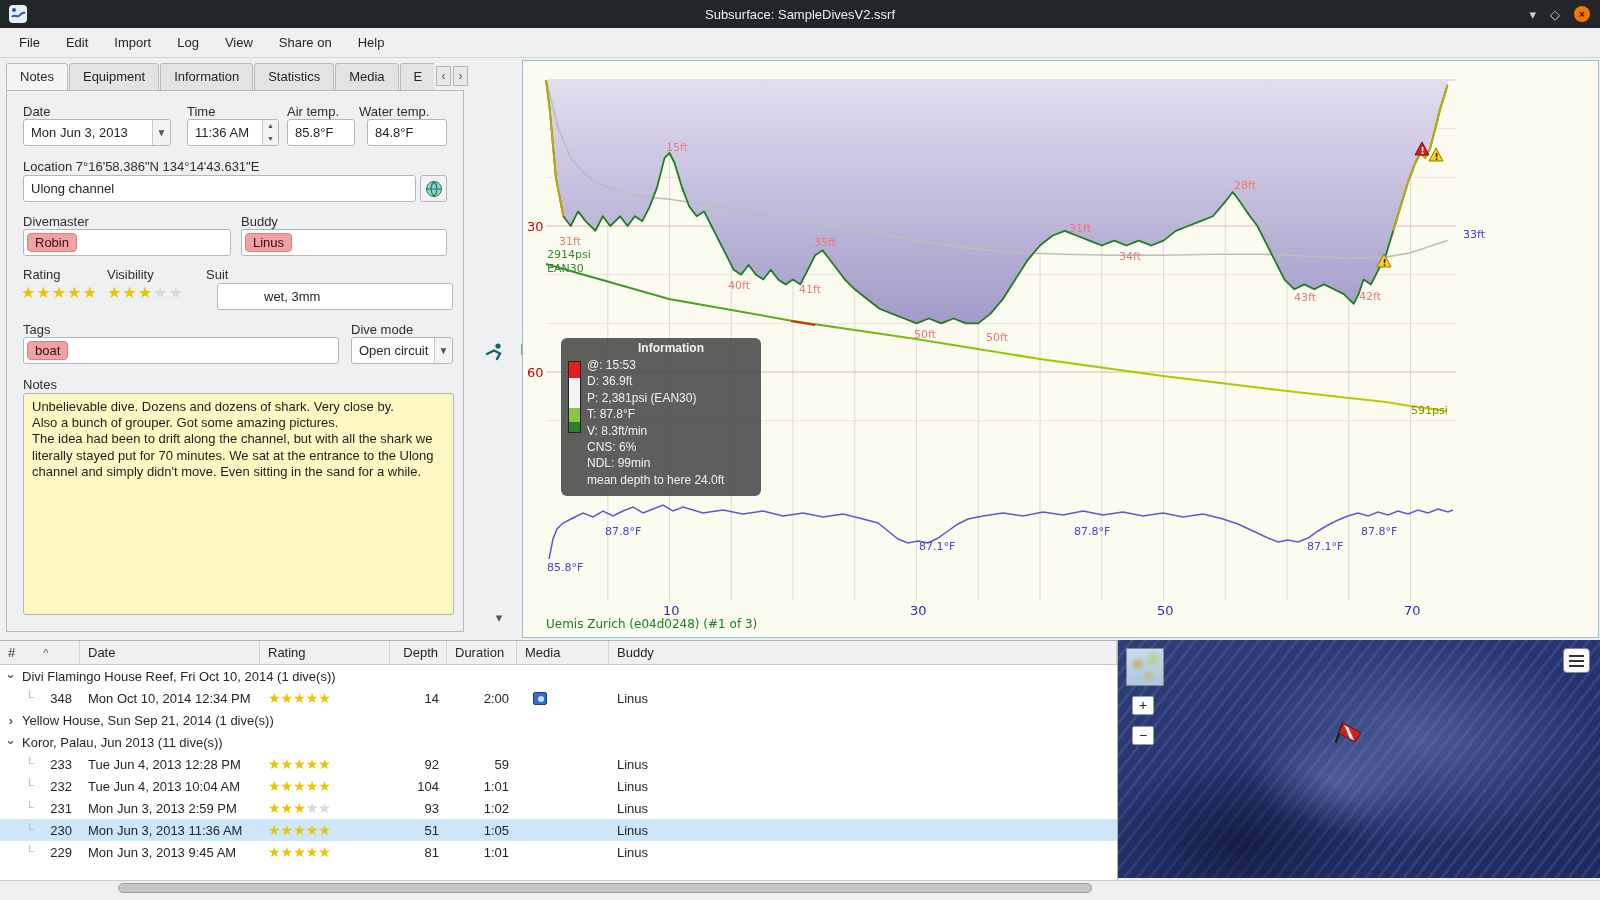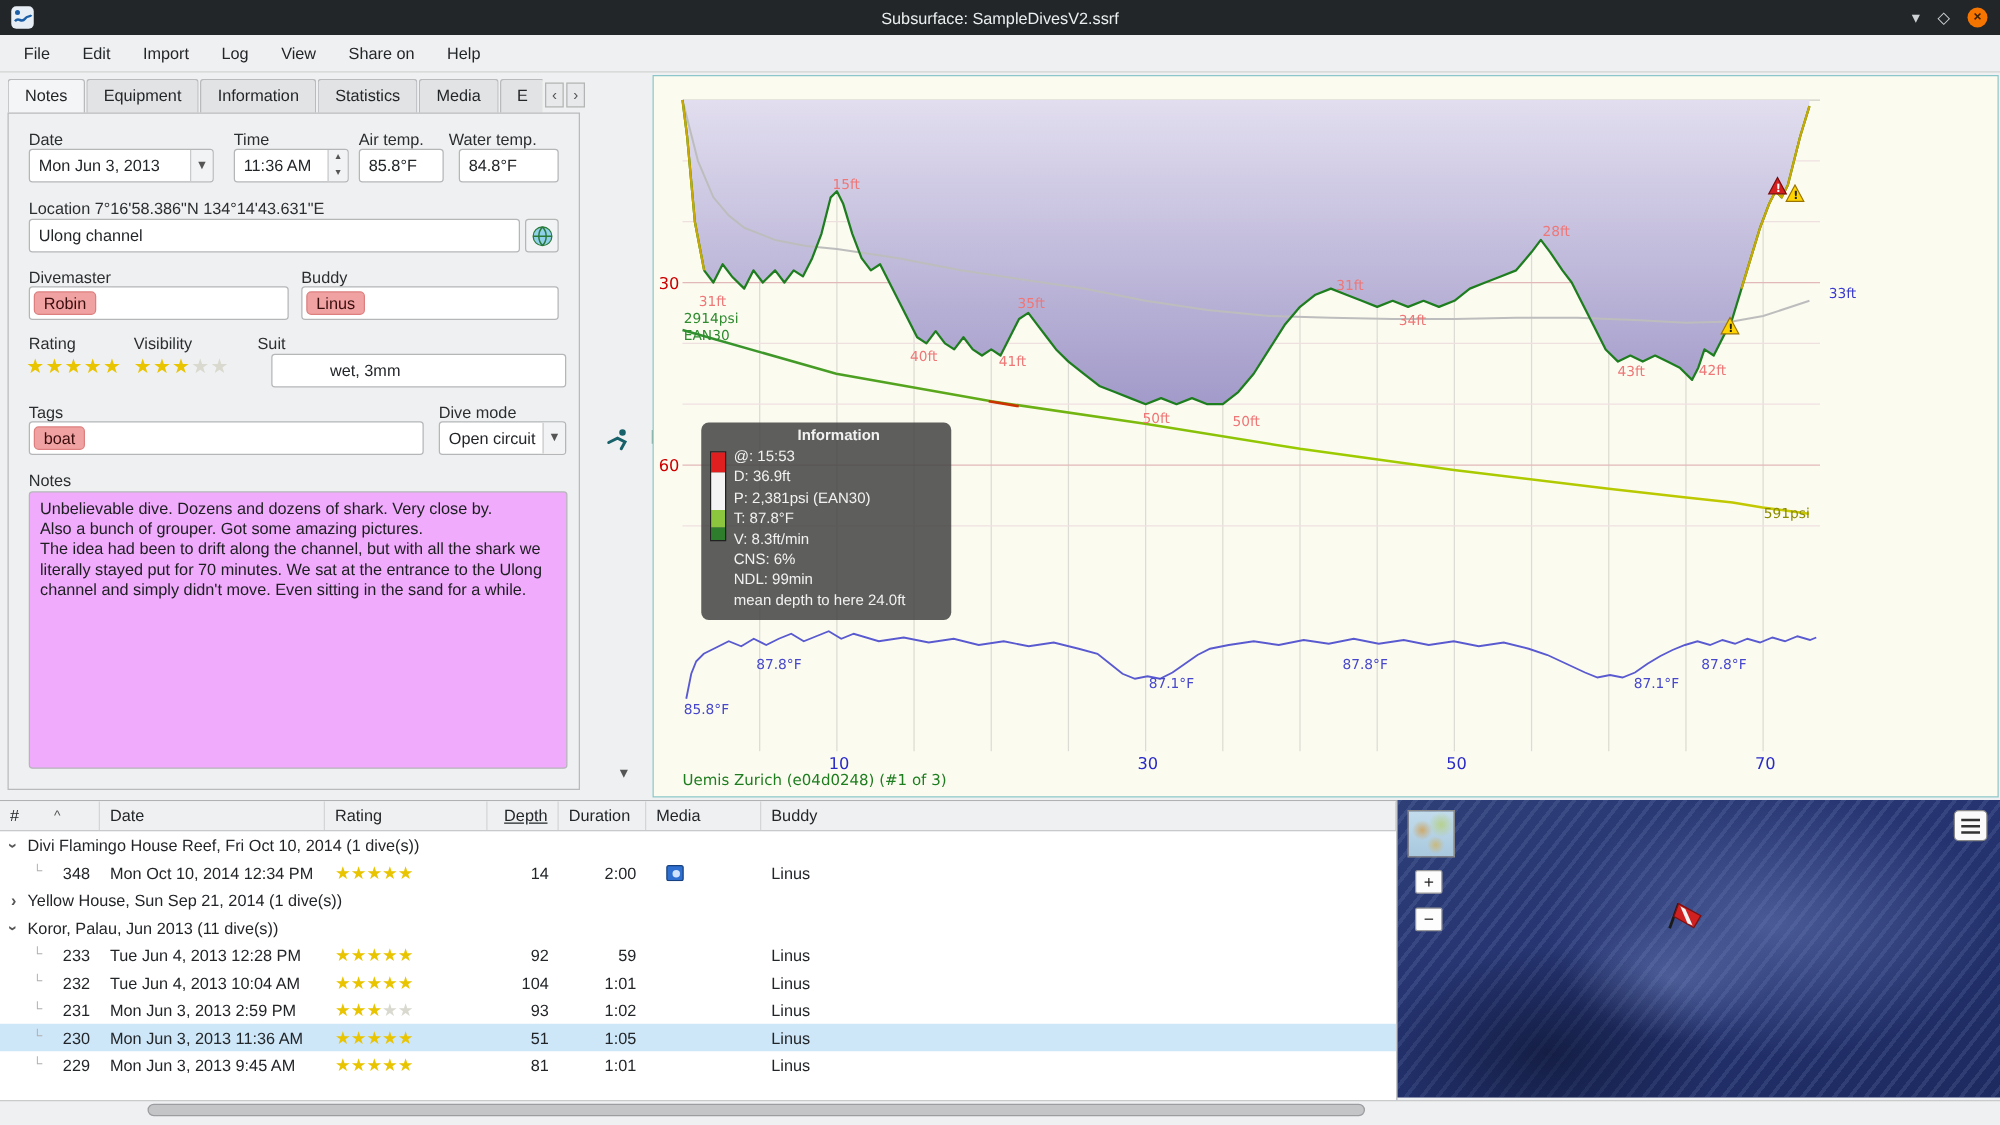--- a/index.html
+++ b/index.html
@@ -27,21 +27,21 @@
   .tab-arrow { width:15px; height:20px; border:1px solid #b4b4b4; background:#e8e9ea; font-size:12px; text-align:center; line-height:18px; color:#555; }
   .tab-frame { position:absolute; left:6px; top:32px; width:458px; height:542px; border:1px solid #b9babc; background:#eff0f1; }
   .flabel { position:absolute; font-size:13px; color:#2b2e30; white-space:nowrap; }
   .field { position:absolute; background:#fff; border:1px solid #b4b6b8; border-radius:3px; height:27px; display:flex; align-items:center; padding:0 7px; font-size:13px; overflow:hidden; }
   .combo .arrow-box { position:absolute; right:0; top:0; bottom:0; width:18px; border-left:1px solid #c9cacb; display:flex; align-items:center; justify-content:center; color:#555; font-size:10px; background:#f2f3f4; }
   .spin .spin-box { position:absolute; right:0; top:0; bottom:0; width:16px; border-left:1px solid #c9cacb; display:flex; flex-direction:column; background:#f2f3f4; }
   .spin .spin-box span { flex:1; font-size:7px; color:#555; text-align:center; line-height:12px; }
   .chip { display:inline-block; background:#f0a2a2; border:1px solid #dd7f7f; border-radius:4px; padding:1px 7px; font-size:13px; color:#3a0d0d; }
   .stars .star { font-size:16px; color:#e9c400; letter-spacing:1px; }
   .stars .star.off { color:#d9d9cf; }
-  .notes-box { position:absolute; background:#f0abfc; border:1px solid #b4b6b8; border-radius:3px; padding:5px 8px; font-size:13px; line-height:16.2px; white-space:pre-wrap; color:#1c1e20; }
+  .notes-box { position:absolute; background:#fef9c3; border:1px solid #b4b6b8; border-radius:3px; padding:5px 8px; font-size:13px; line-height:16.2px; white-space:pre-wrap; color:#1c1e20; }
   .globe-btn { position:absolute; width:27px; height:27px; border:1px solid #b4b6b8; border-radius:3px; background:#f2f3f4; display:flex; align-items:center; justify-content:center; }
 
   
   .profile-toolbar { position:absolute; left:484px; top:58px; width:38px; height:578px; display:flex; flex-direction:row; align-items:center; padding-top:9px; gap:14px; }
   .ptool { width:30px; height:29px; display:flex; align-items:center; justify-content:center; border-radius:4px; }
   .ptool.active { background:#cfd0d2; border:1px solid #a8a9ab; }
   .ptool.chev { position:absolute; bottom:4px; }
 
   
   .chart-panel { position:absolute; left:522px; top:60px; width:1077px; height:578px; background:#fbfbf0; border:1px solid #8cc6ca; }
@@ -53,21 +53,21 @@
   .tt-legend .l1 { height:16px; background:#e02020; }
   .tt-legend .l2 { height:30px; background:#f4f4f4; }
   .tt-legend .l3 { height:14px; background:#8cc63f; }
   .tt-legend .l4 { height:10px; background:#2d7d2d; }
   .tt-line { font-size:12px; line-height:16.4px; white-space:nowrap; }
 
   
   .dive-list { position:absolute; left:0; top:640px; width:1118px; height:240px; background:#fff; border-top:1px solid #b0b1b2; border-right:1px solid #b0b1b2; overflow:hidden; }
   .list-header { display:grid; grid-template-columns:80px 180px 130px 57px 70px 92px 1fr; height:24px; background:#eff0f1; border-bottom:1px solid #c8c9ca; align-items:center; font-size:13px; }
   .list-header .hcell { padding:0 8px; border-right:1px solid #d4d5d6; height:100%; display:flex; align-items:center; overflow:hidden; white-space:nowrap; }
-  .list-header .hcell.r { justify-content:flex-end;text-decoration:underline; }
+  .list-header .hcell.r { justify-content:flex-end; }
   .sort-ind { margin-left:28px; color:#555; font-size:11px; }
   .trip-row { height:22px; display:flex; align-items:center; padding-left:6px; gap:6px; font-size:13px; white-space:nowrap; }
   .tree-arrow { color:#555; font-weight:bold; display:inline-block; width:10px; text-align:center; }
   .tree-arrow.open { transform:rotate(90deg); }
   .dive-row { display:grid; grid-template-columns:80px 180px 130px 57px 70px 92px 1fr; height:22px; align-items:center; font-size:13px; }
   .dive-row.selected { background:#cde6f8; }
   .dc { padding:0 8px; overflow:hidden; white-space:nowrap; }
   .dc.num { display:flex; justify-content:space-between; padding-left:26px; }
   .dc.num .tick { color:#b0b0b0; font-size:11px; }
   .dc.r { text-align:right; }

